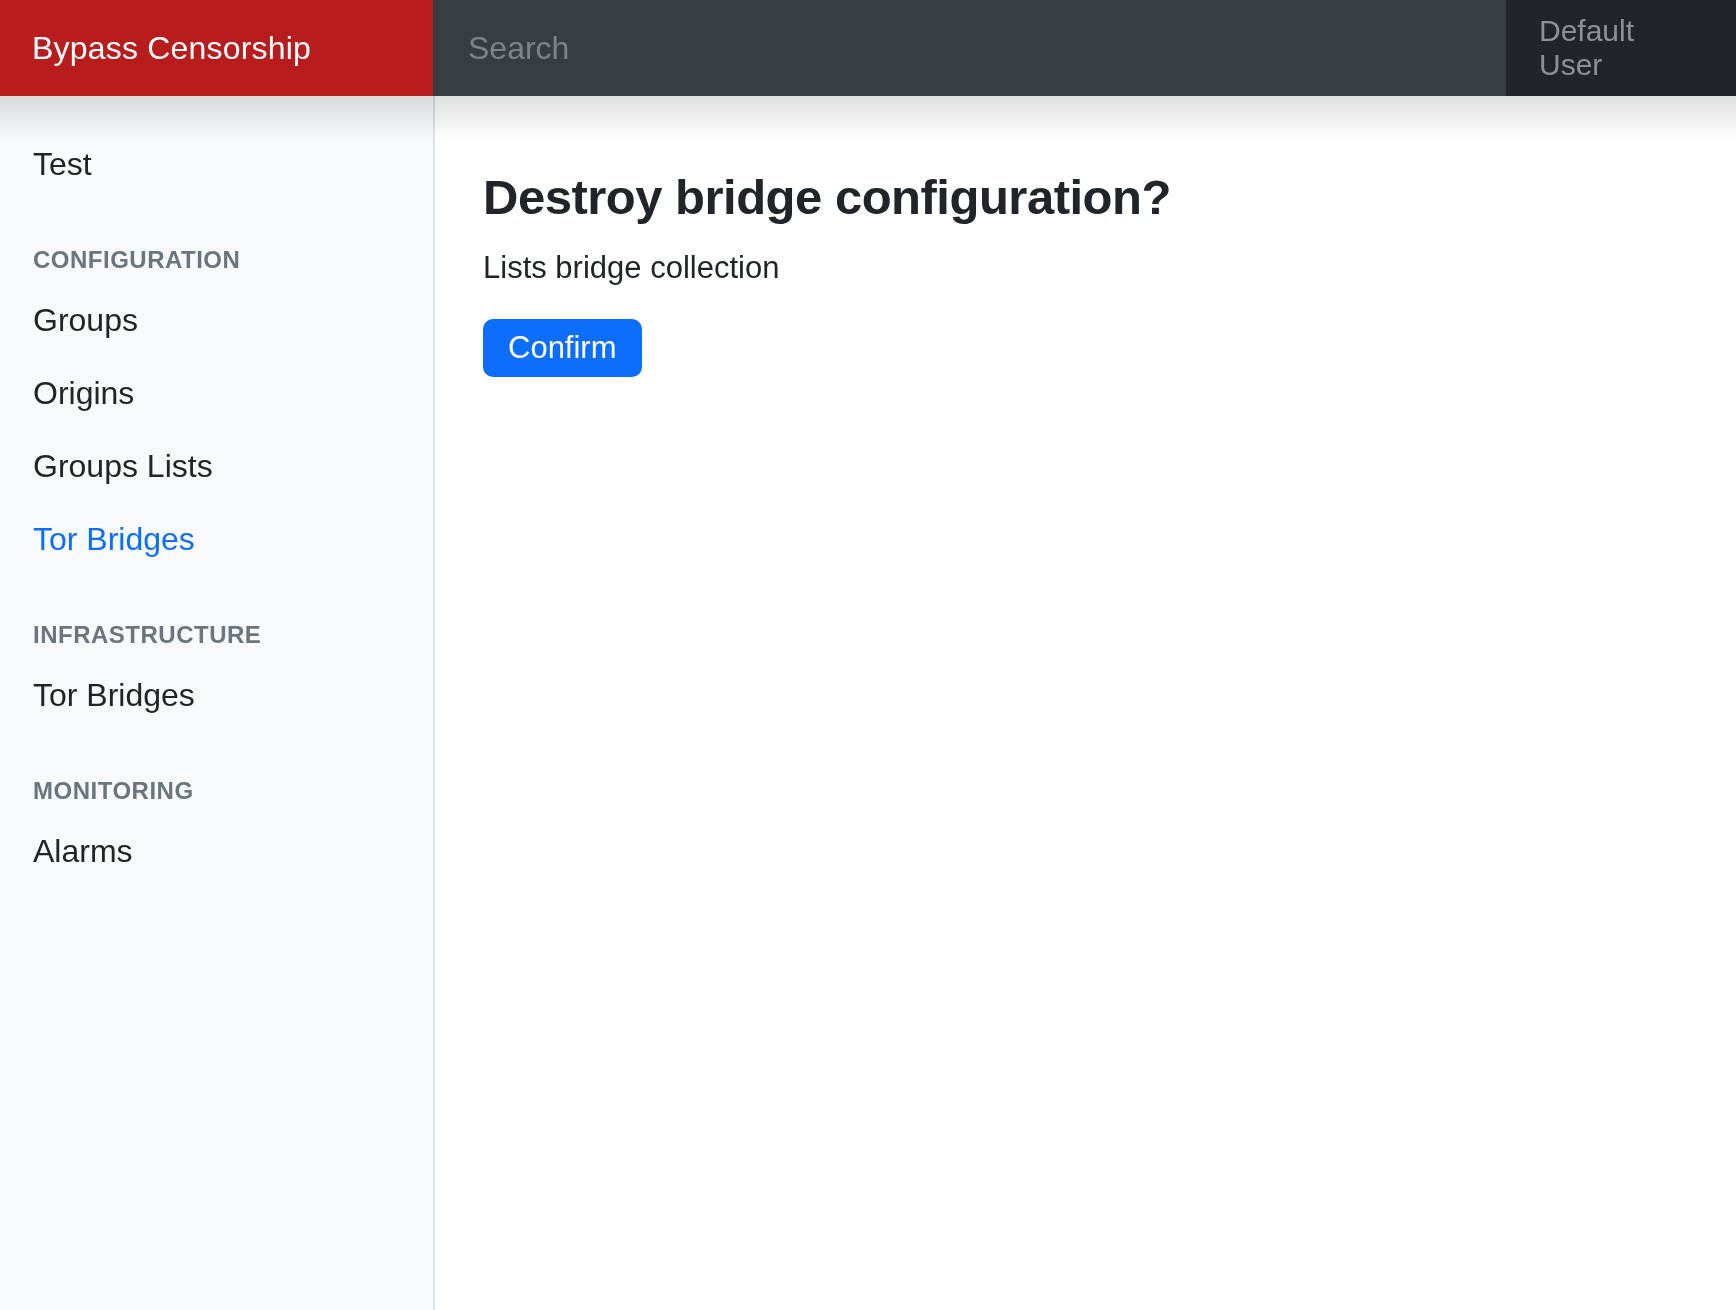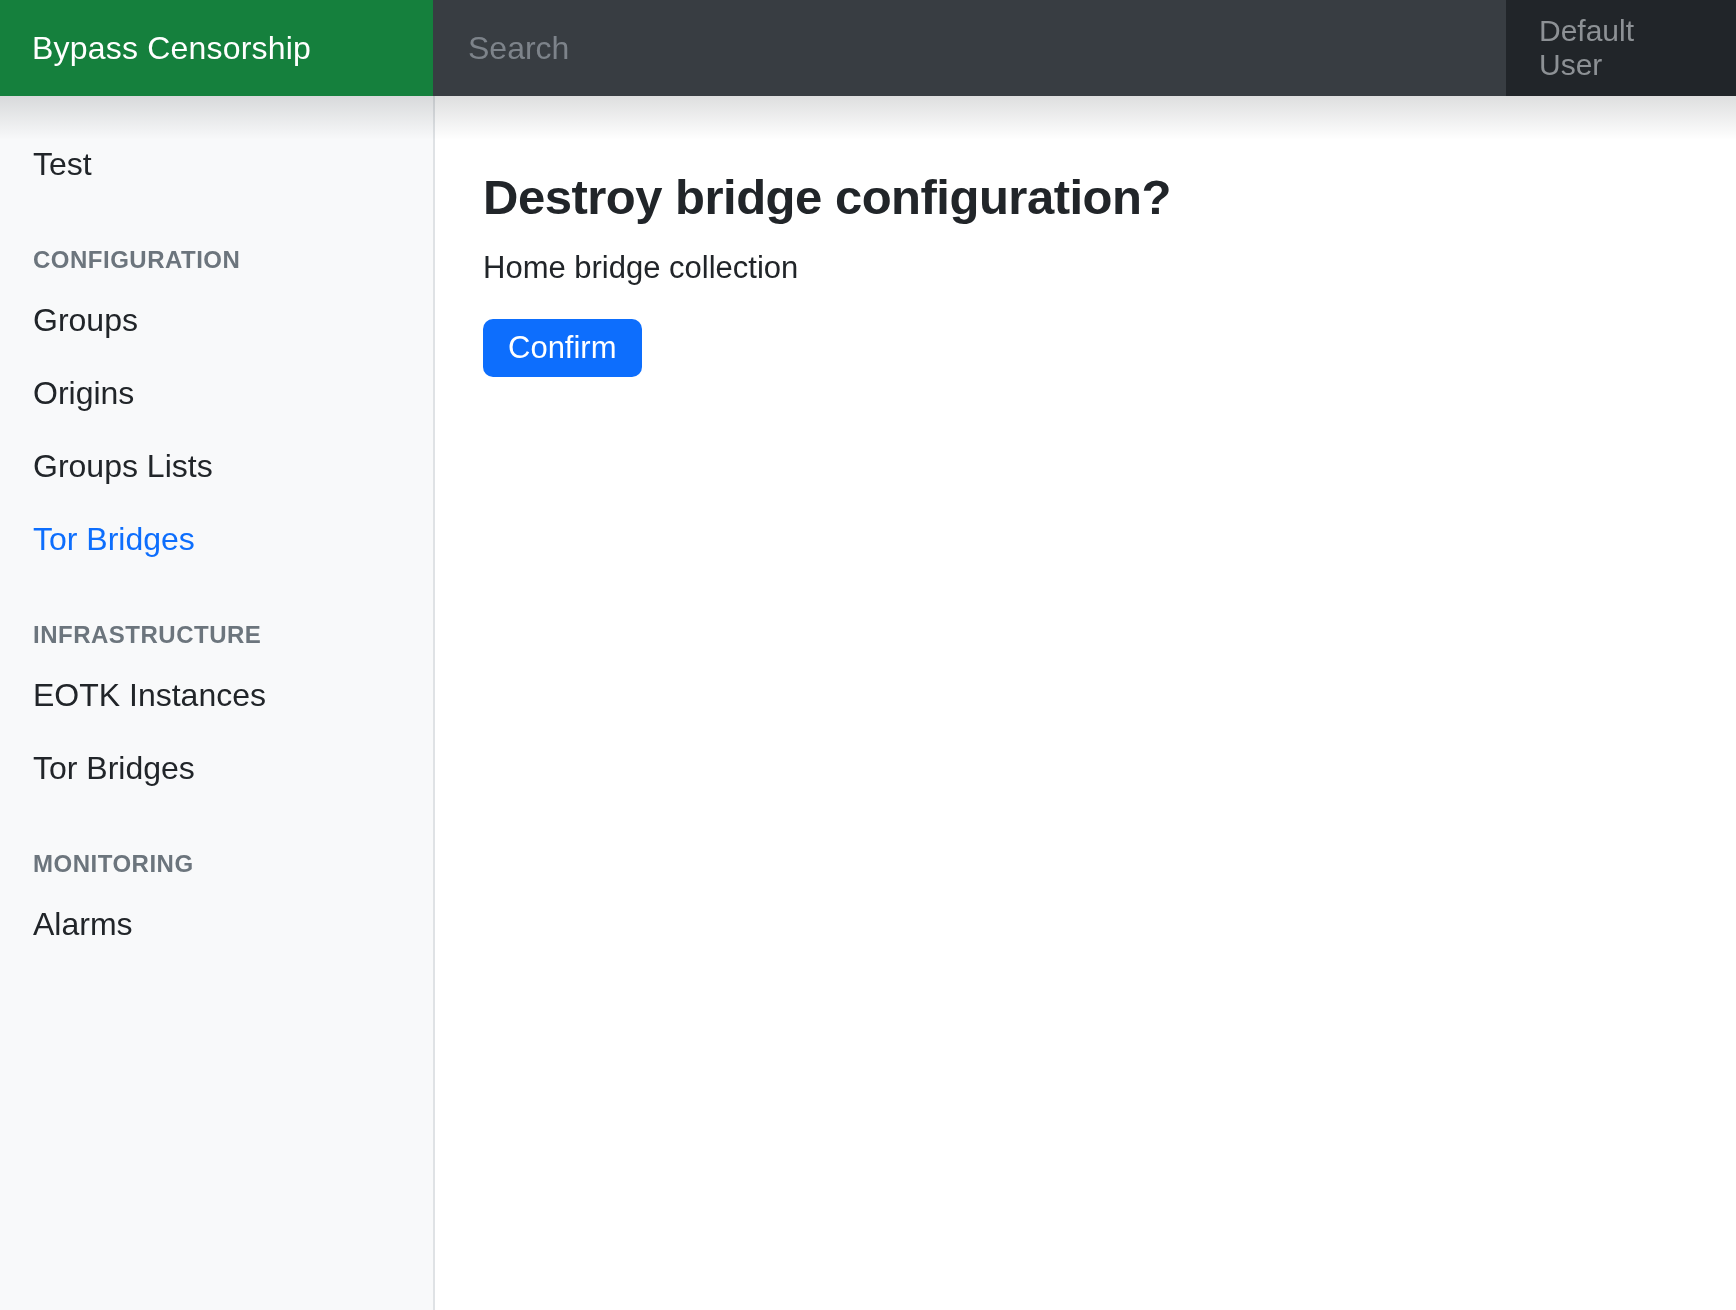--- a/index.html
+++ b/index.html
@@ -7,21 +7,21 @@
     width: 1736px; height: 1310px;
     font-family: "Liberation Sans", sans-serif;
     background: #ffffff;
     overflow: hidden;
   }
 
   
   .navbar { display: flex; height: 96px; width: 100%; }
   .navbar-brand {
     width: 433px; flex: 0 0 433px;
-    background: #15803d;
+    background: #b91c1c;
     color: #ffffff;
     display: flex; align-items: center;
     padding: 0 32px;
     font-size: 32px; font-weight: 500; letter-spacing: .2px;
   }
   .navbar-search {
     flex: 1 1 auto;
     background: #383d42;
     display: flex; align-items: center;
     padding: 0 35px;
@@ -121,25 +121,24 @@
   <nav class="sidebar">
     <a class="nav-link">Test</a>
 
     <div class="nav-header">CONFIGURATION</div>
     <a class="nav-link">Groups</a>
     <a class="nav-link">Origins</a>
     <a class="nav-link">Groups Lists</a>
     <a class="nav-link active">Tor Bridges</a>
 
     <div class="nav-header">INFRASTRUCTURE</div>
-    <a class="nav-link">EOTK Instances</a>
     <a class="nav-link">Tor Bridges</a>
 
     <div class="nav-header">MONITORING</div>
     <a class="nav-link">Alarms</a>
   </nav>
 
   <main class="main">
     <h1 class="page-title">Destroy bridge configuration?</h1>
-    <p class="page-desc">Home bridge collection</p>
+    <p class="page-desc">Lists bridge collection</p>
     <button class="btn-primary">Confirm</button>
   </main>
 </div>
 
 </body></html>

